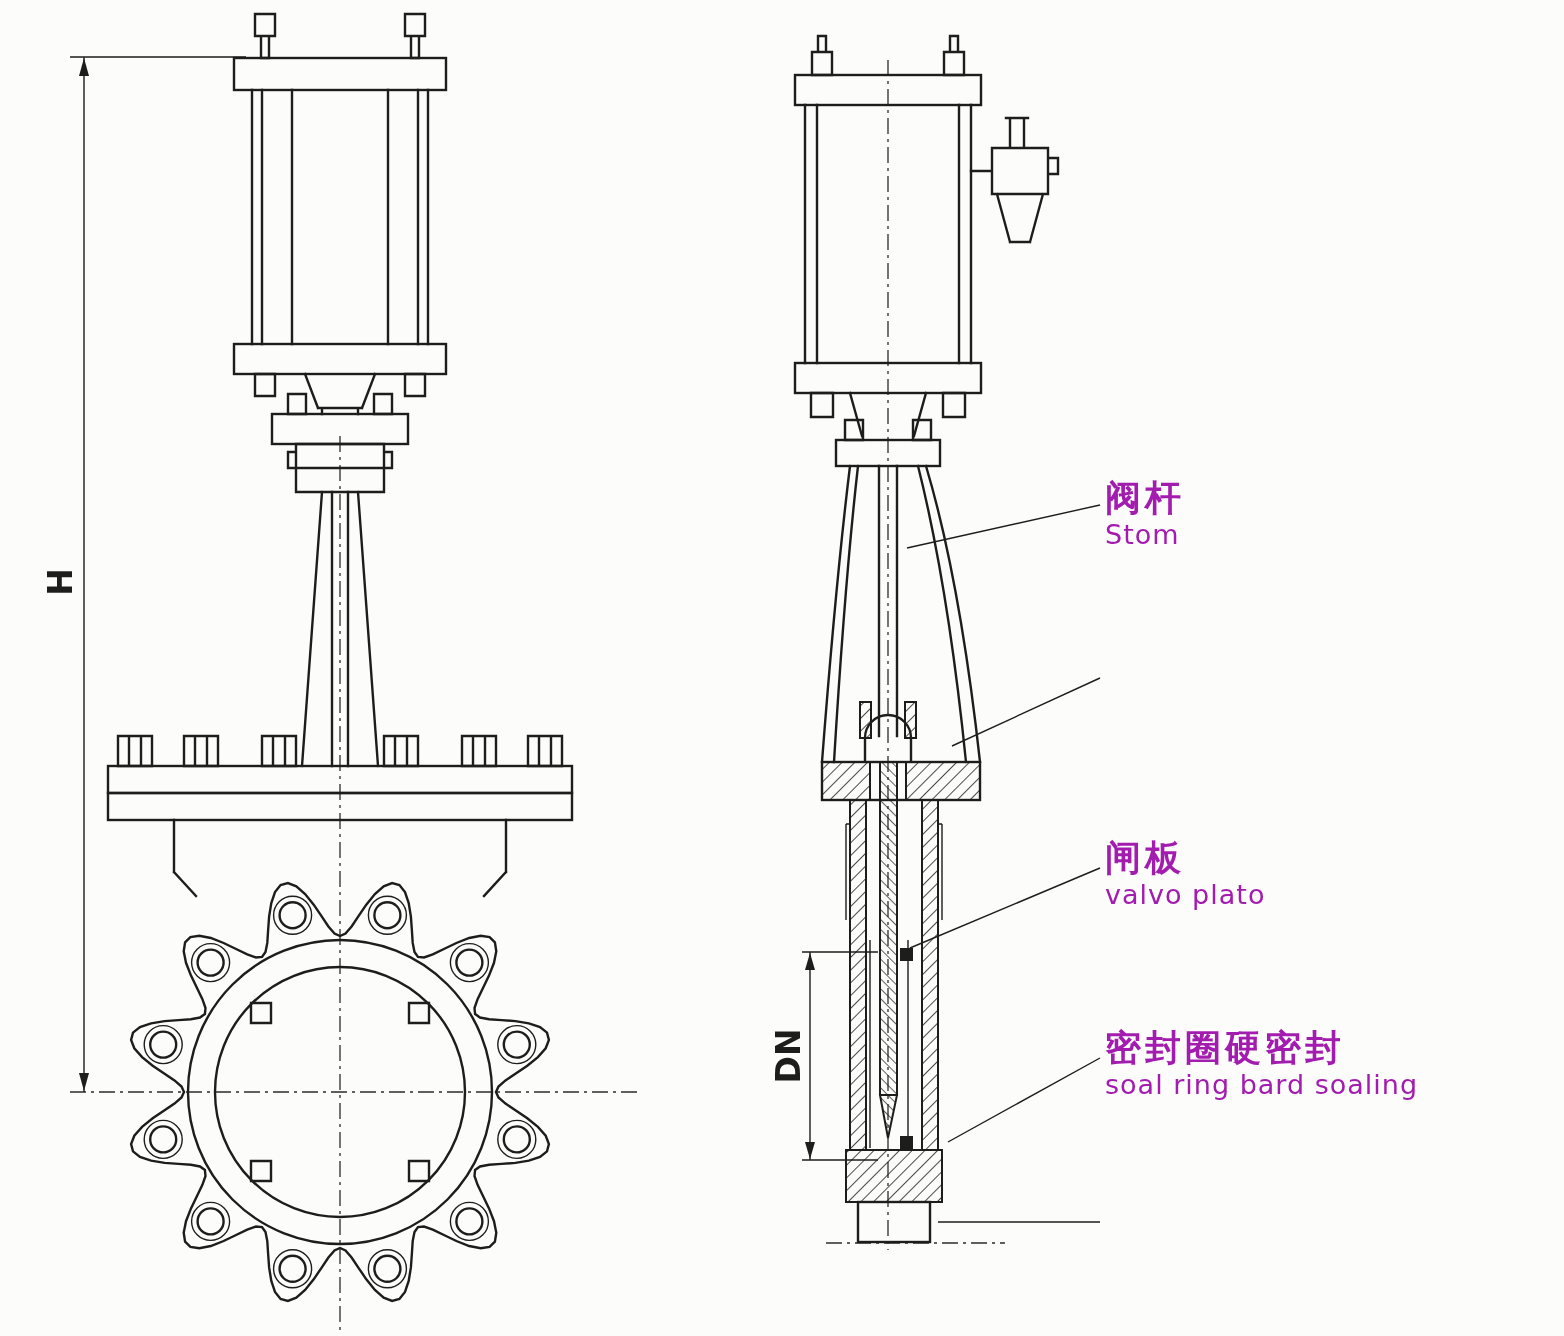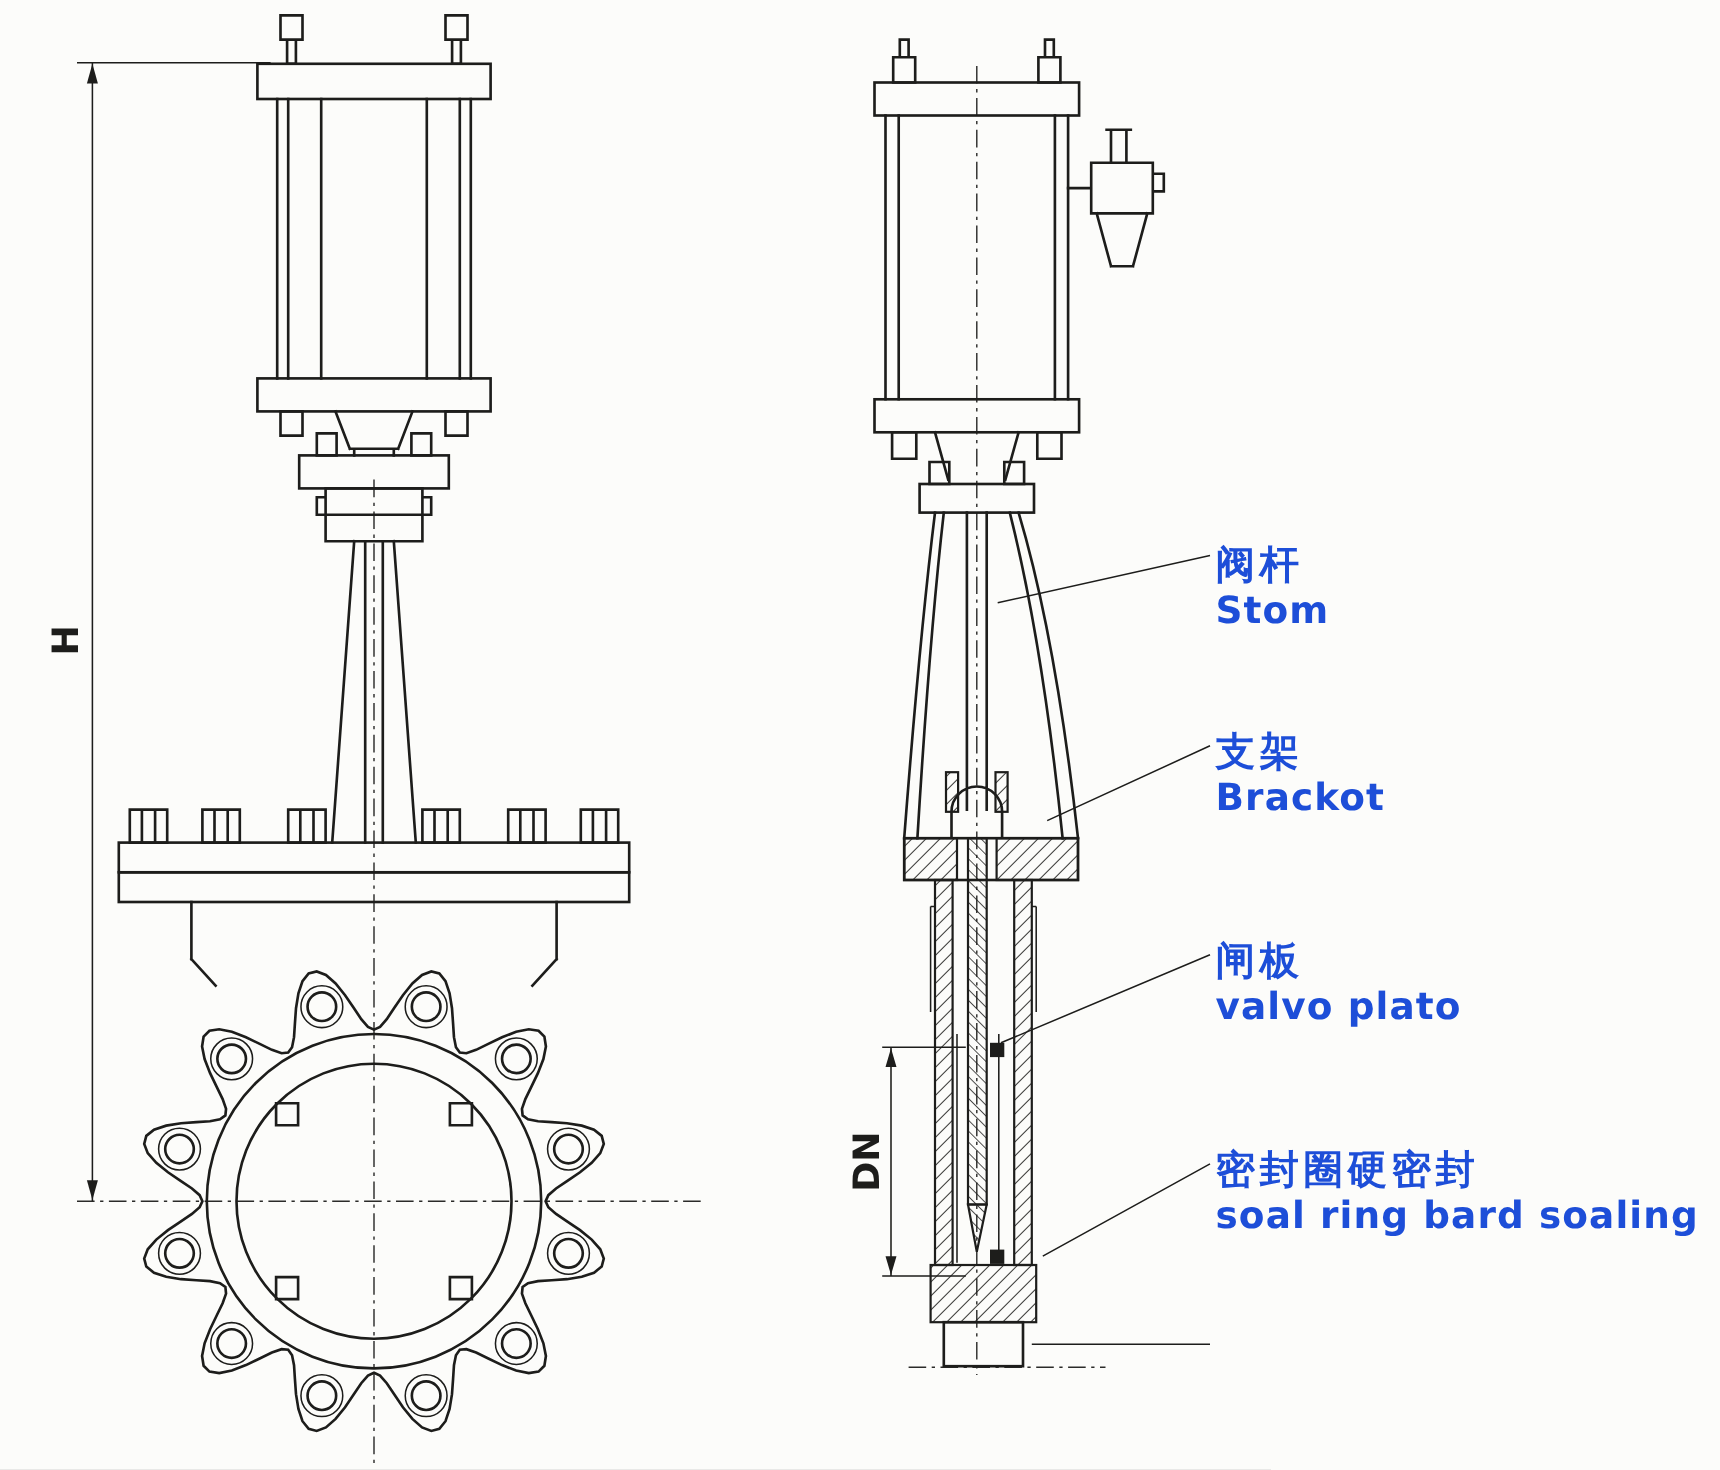--- a/index.html
+++ b/index.html
@@ -6,23 +6,23 @@
   .canvas{position:relative;width:1564px;height:1336px;background:#fcfcfa;overflow:hidden;
           font-family:"DejaVu Sans",sans-serif;}
   .canvas svg{position:absolute;left:0;top:0;}
   .ln{fill:none;stroke:#1d1d1b;stroke-width:2.4;stroke-linecap:square;}
   .thin{fill:none;stroke:#1d1d1b;stroke-width:1.4;}
   .cl{fill:none;stroke:#2b2b29;stroke-width:1.3;stroke-dasharray:16 5 3 5;}
   .hf{fill:url(#hatch);stroke:#1d1d1b;stroke-width:2;}
   .hf2{fill:url(#hatch2);stroke:#1d1d1b;stroke-width:2;}
   .solid{fill:#1d1d1b;stroke:none;}
   .dimtext{font-family:"DejaVu Sans",sans-serif;font-weight:bold;font-size:33px;fill:#1d1d1b;}
-  .callout{position:absolute;color:#1d4ed8;white-space:nowrap;margin-top:16px;}
+  .callout{position:absolute;color:#a21caf;white-space:nowrap;}
   .callout .zh{font-size:36px;font-weight:bold;letter-spacing:4px;line-height:1.12;}
-  .callout .en{font-size:34px;font-weight:bold;letter-spacing:1px;line-height:1.25;}
+  .callout .en{font-size:27px;font-weight:normal;letter-spacing:1px;line-height:1.25;}
 </style>
 </head>
 <body>
 
 <div class="canvas">
 
 <svg width="1564" height="1336" viewBox="0 0 1564 1336">
   <defs>
     <pattern id="hatch" width="9" height="9" patternUnits="userSpaceOnUse" patternTransform="rotate(45)">
       <line x1="0" y1="0" x2="0" y2="9" stroke="#1d1d1b" stroke-width="1.6"></line>
@@ -132,24 +132,20 @@
     <text class="dimtext" x="790" y="1056" text-anchor="middle" dominant-baseline="middle" transform="rotate(-90 790 1056)">DN</text>
   </g>
 
   <path class="thin" d="M1100 505L907 548 M1100 678L952 746 M1100 868L910 948 M1100 1058L948 1142 M1100 1222L938 1222"></path>
 </svg>
 
 <div class="callout" style="left:1105px;top:478px;">
   <div class="zh">阀杆</div>
   <div class="en">Stom</div>
 </div>
-<div class="callout" style="left:1105px;top:648px;">
-  <div class="zh">支架</div>
-  <div class="en">Brackot</div>
-</div>
 <div class="callout" style="left:1105px;top:1028px;">
   <div class="zh">密封圈硬密封</div>
   <div class="en">soal ring bard soaling</div>
 </div>
 <div class="callout" style="left:1105px;top:838px;">
   <div class="zh">闸板</div>
   <div class="en">valvo plato</div>
 </div>
 
 </div>

